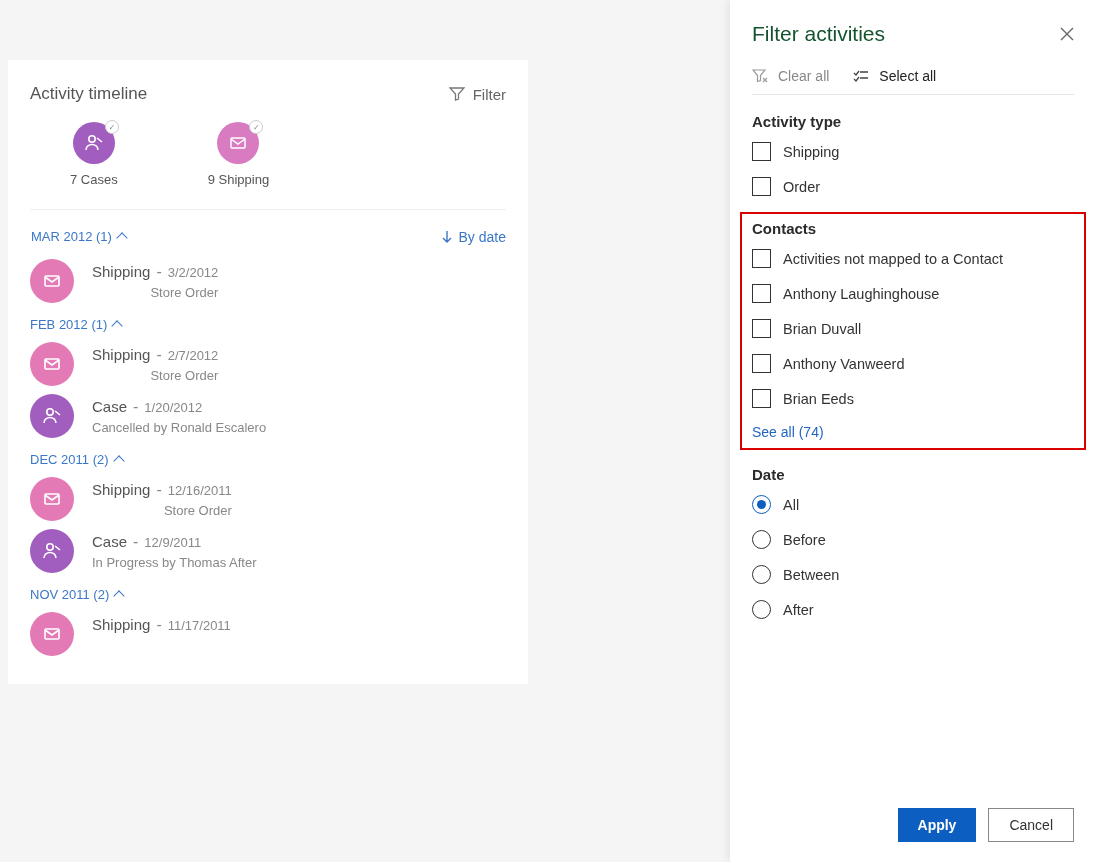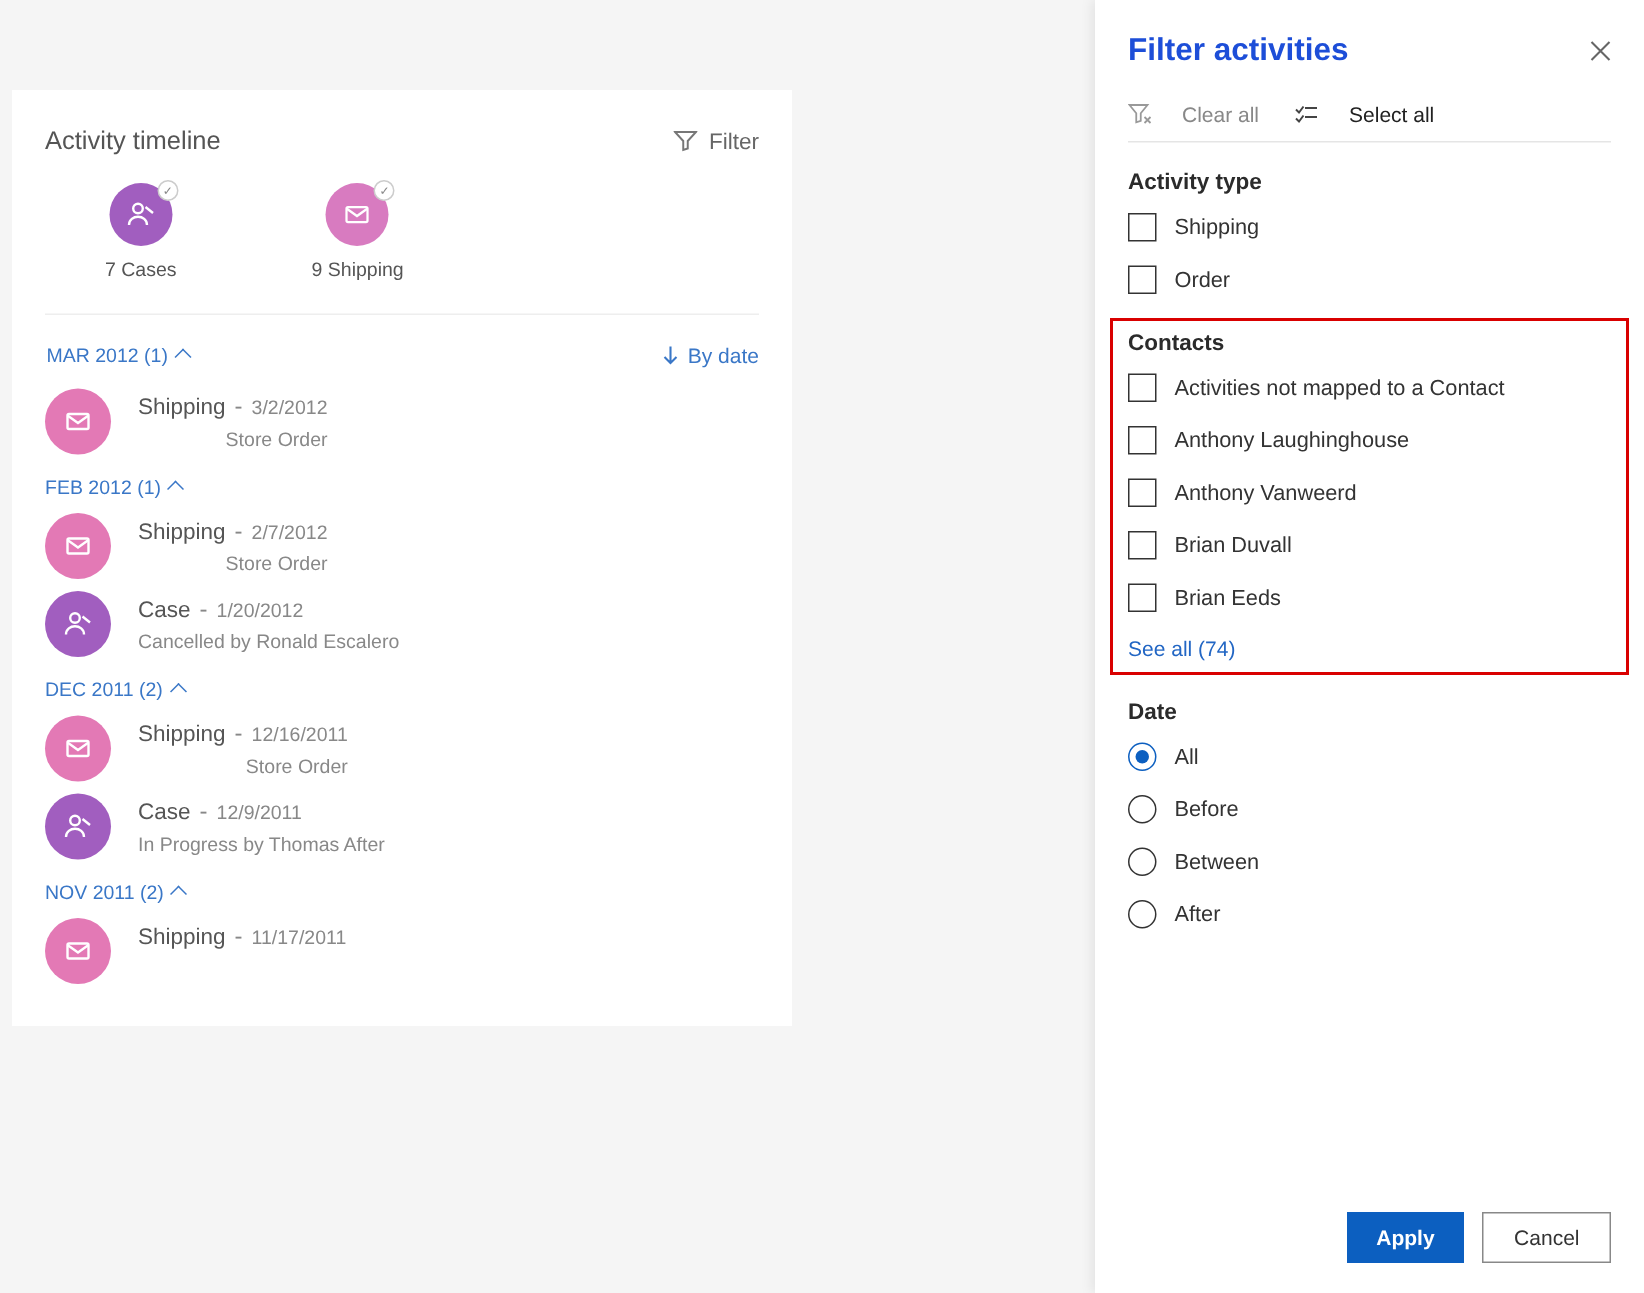--- a/index.html
+++ b/index.html
@@ -168,22 +168,22 @@
   flex-direction: column;
 }
 .panel-header {
   display: flex;
   justify-content: space-between;
   align-items: center;
   padding: 22px 22px 14px 22px;
 }
 .panel-title {
   font-size: 21px;
-  font-weight: 700;
-  color: #1d4ed8;
+  font-weight: 400;
+  color: #14532d;
 }
 .close-btn {
   cursor: pointer;
   color: #666;
   font-size: 18px;
 }
 .panel-body {
   padding: 8px 22px 0 22px;
   flex: 1;
   overflow-y: auto;
@@ -191,21 +191,21 @@
 .action-row {
   display: flex;
   gap: 24px;
   padding-bottom: 10px;
   border-bottom: 1px solid #e5e5e5;
   margin-bottom: 18px;
 }
 .action-btn {
   display: flex;
   align-items: center;
-  gap: 20px;
+  gap: 10px;
   color: #888;
   font-size: 14px;
   cursor: pointer;
 }
 .action-btn.dark { color: #222; }
 .section-title {
   font-size: 15px;
   font-weight: 600;
   color: #2b2b2b;
   margin-bottom: 12px;
@@ -502,25 +502,25 @@
           <div class="checkbox-row">
             <div class="checkbox"></div>
             <div class="checkbox-label">Activities not mapped to a Contact</div>
           </div>
           <div class="checkbox-row">
             <div class="checkbox"></div>
             <div class="checkbox-label">Anthony Laughinghouse</div>
           </div>
           <div class="checkbox-row">
             <div class="checkbox"></div>
-            <div class="checkbox-label">Anthony Vanweerd</div>
+            <div class="checkbox-label">Brian Duvall</div>
           </div>
           <div class="checkbox-row">
             <div class="checkbox"></div>
-            <div class="checkbox-label">Brian Duvall</div>
+            <div class="checkbox-label">Anthony Vanweerd</div>
           </div>
           <div class="checkbox-row">
             <div class="checkbox"></div>
             <div class="checkbox-label">Brian Eeds</div>
           </div>
         </div>
       <div class="see-all-link">See all (74)</div>
     </div>
 
     <div class="section-title" style="margin-top:14px">Date</div>

